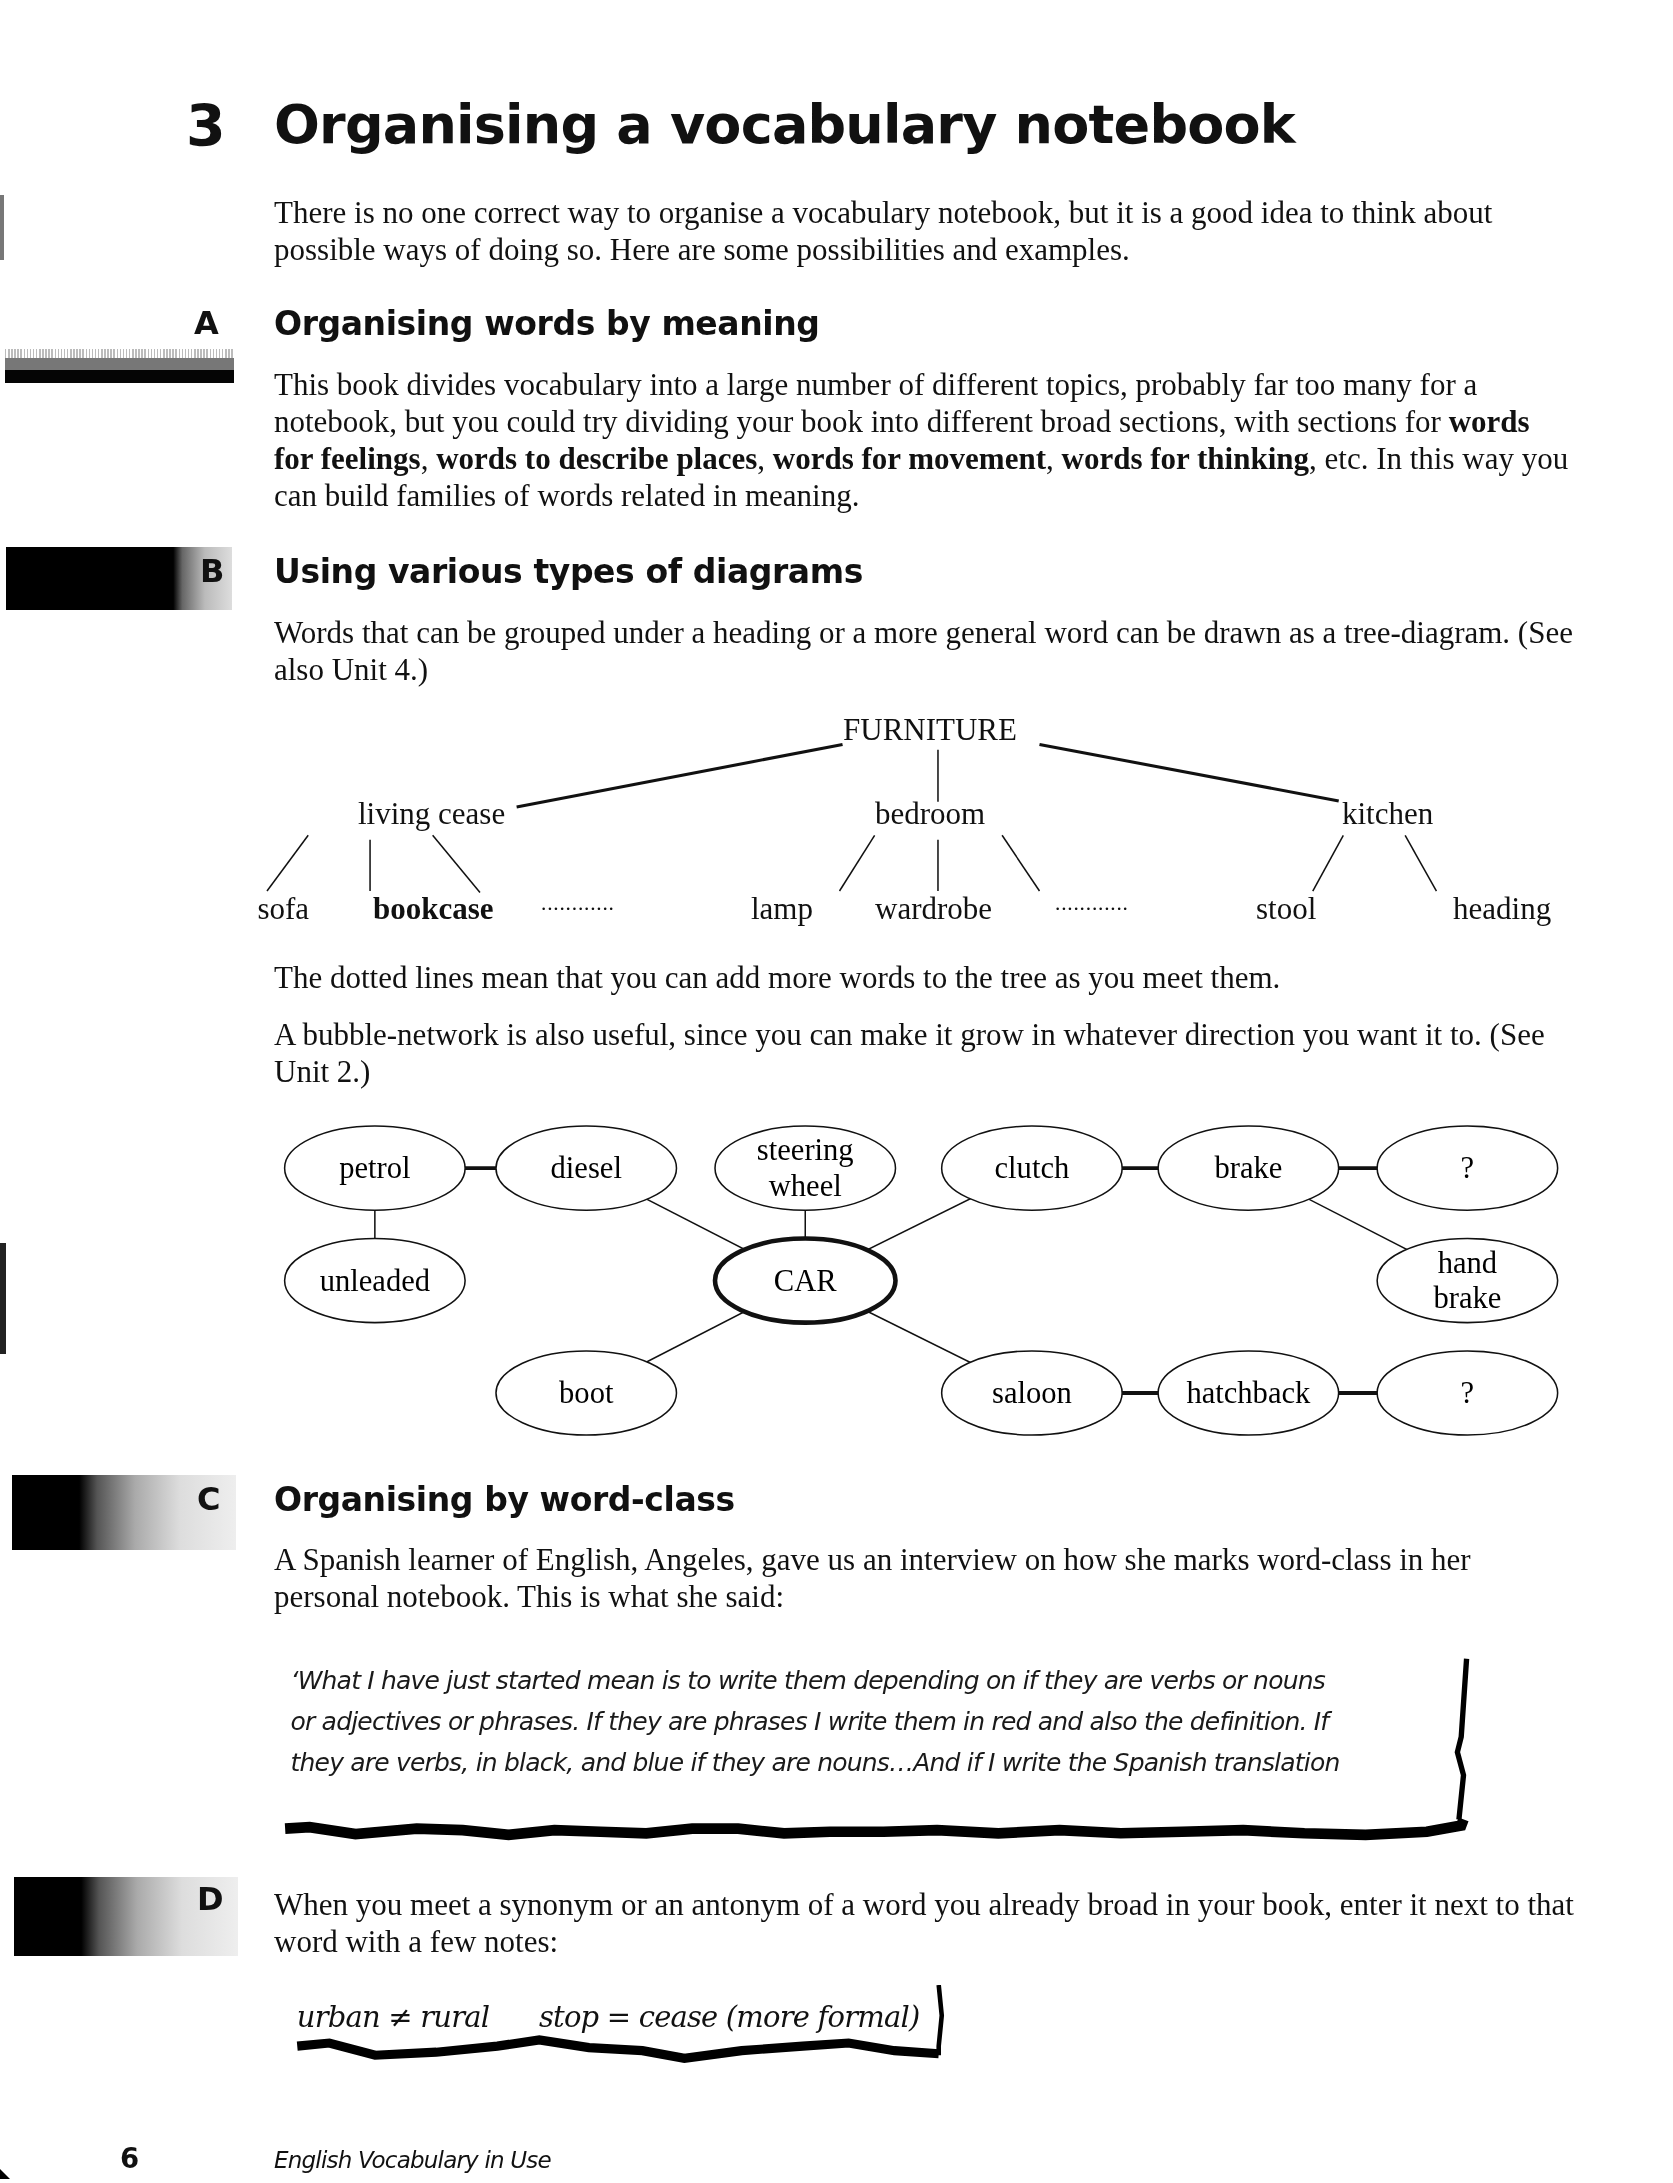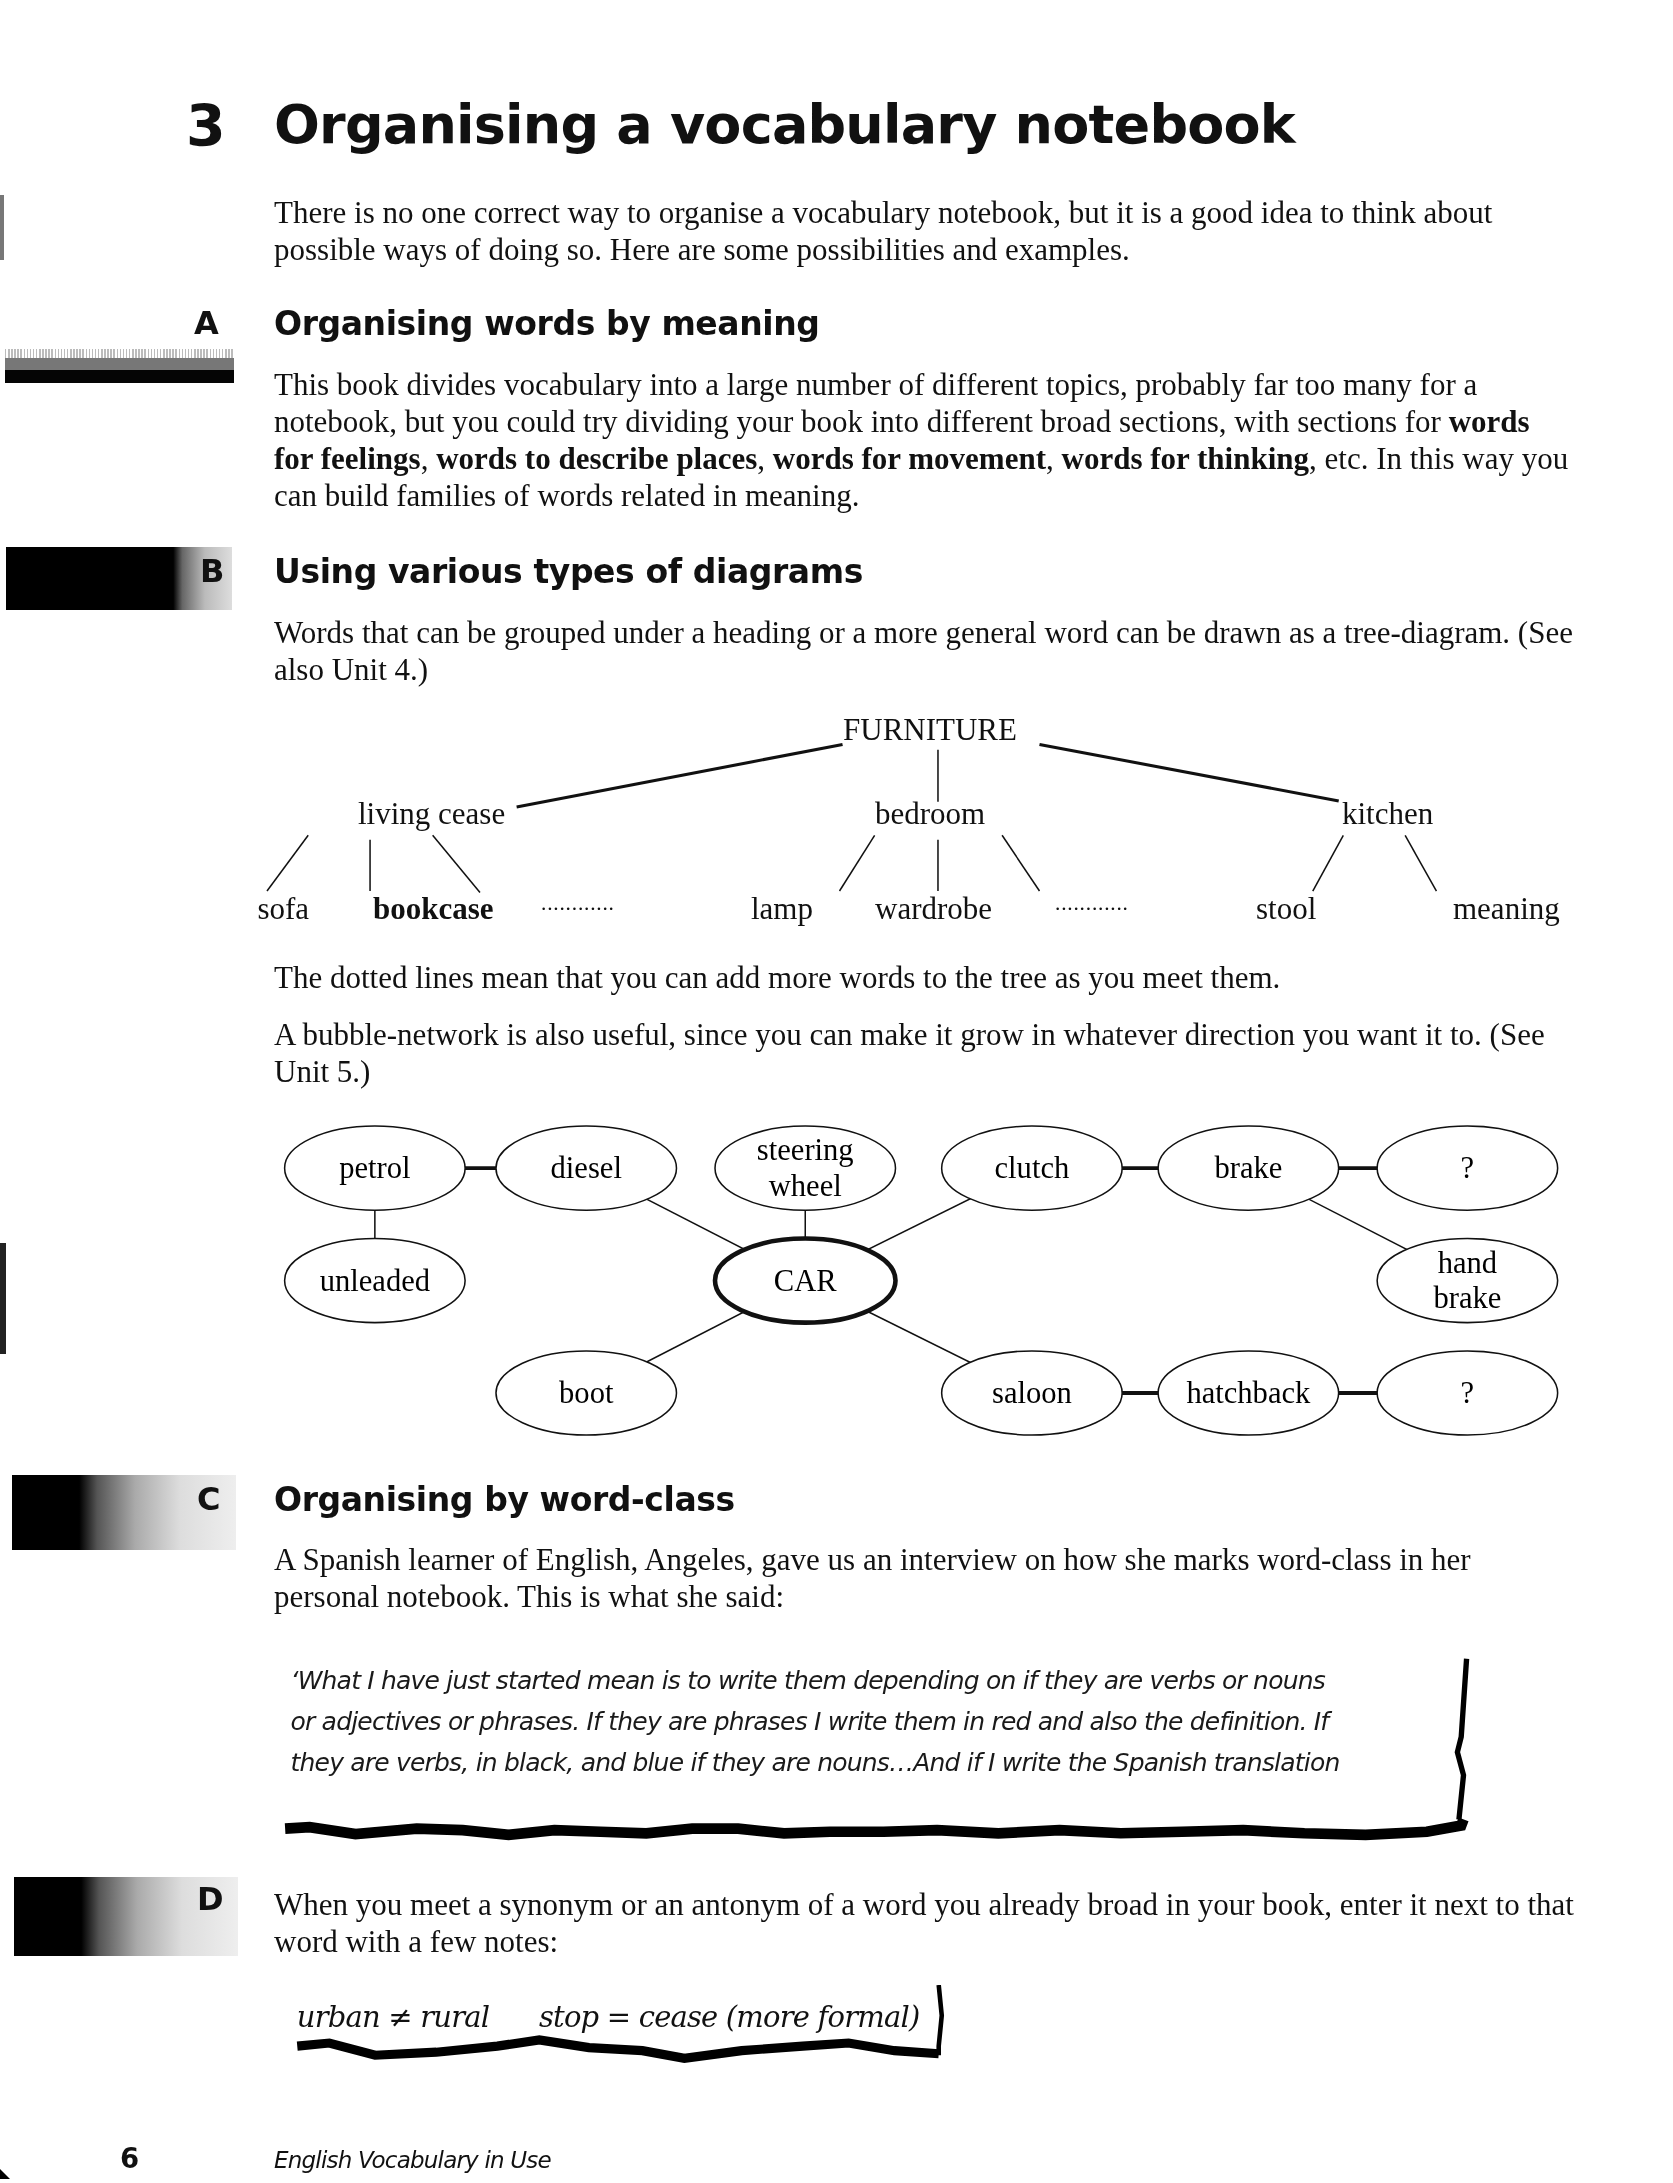--- a/index.html
+++ b/index.html
@@ -63,25 +63,25 @@
   <span class="tree-label" style="left:106px;top:92px;">living cease</span>
   <span class="tree-label" style="left:623px;top:92px;">bedroom</span>
   <span class="tree-label" style="left:1090px;top:92px;">kitchen</span>
   <span class="tree-label" style="left:5.4px;top:187px;">sofa</span>
   <span class="tree-label" style="left:121px;top:187px;font-weight:bold;">bookcase</span>
   <span class="tree-label" style="left:289px;top:187px;font-size:21.4px;letter-spacing:0.8px;">............</span>
   <span class="tree-label" style="left:499px;top:187px;">lamp</span>
   <span class="tree-label" style="left:623px;top:187px;">wardrobe</span>
   <span class="tree-label" style="left:803px;top:187px;font-size:21.4px;letter-spacing:0.8px;">............</span>
   <span class="tree-label" style="left:1004px;top:187px;">stool</span>
-  <span class="tree-label" style="left:1201px;top:187px;">meaning</span>
+  <span class="tree-label" style="left:1201px;top:187px;">heading</span>
 </div>
 
 <div class="abs body-text para" style="top:959px;">The dotted lines mean that you can add more words to the tree as you meet them.</div>
-<div class="abs body-text para" style="top:1016px;">A bubble-network is also useful, since you can make it grow in whatever direction you want it to. (See Unit 5.)</div>
+<div class="abs body-text para" style="top:1016px;">A bubble-network is also useful, since you can make it grow in whatever direction you want it to. (See Unit 2.)</div>
 
 <svg class="abs" id="bubble-svg" width="1346" height="337" style="left:260px;top:1109px;" viewBox="0 0 1760 440">
     <line x1="150.19" y1="77" x2="426.58" y2="77" stroke="#111" stroke-width="5"></line>
     <line x1="150.19" y1="77" x2="150.19" y2="224" stroke="#111" stroke-width="2"></line>
     <line x1="426.58" y1="77" x2="712.96" y2="224" stroke="#111" stroke-width="2"></line>
     <line x1="712.96" y1="77" x2="712.96" y2="224" stroke="#111" stroke-width="2"></line>
     <line x1="1009.33" y1="77" x2="712.96" y2="224" stroke="#111" stroke-width="2"></line>
     <line x1="1009.33" y1="77" x2="1292.38" y2="77" stroke="#111" stroke-width="5"></line>
     <line x1="1292.38" y1="77" x2="1578.76" y2="77" stroke="#111" stroke-width="5"></line>
     <line x1="1292.38" y1="77" x2="1578.76" y2="224" stroke="#111" stroke-width="2"></line>

